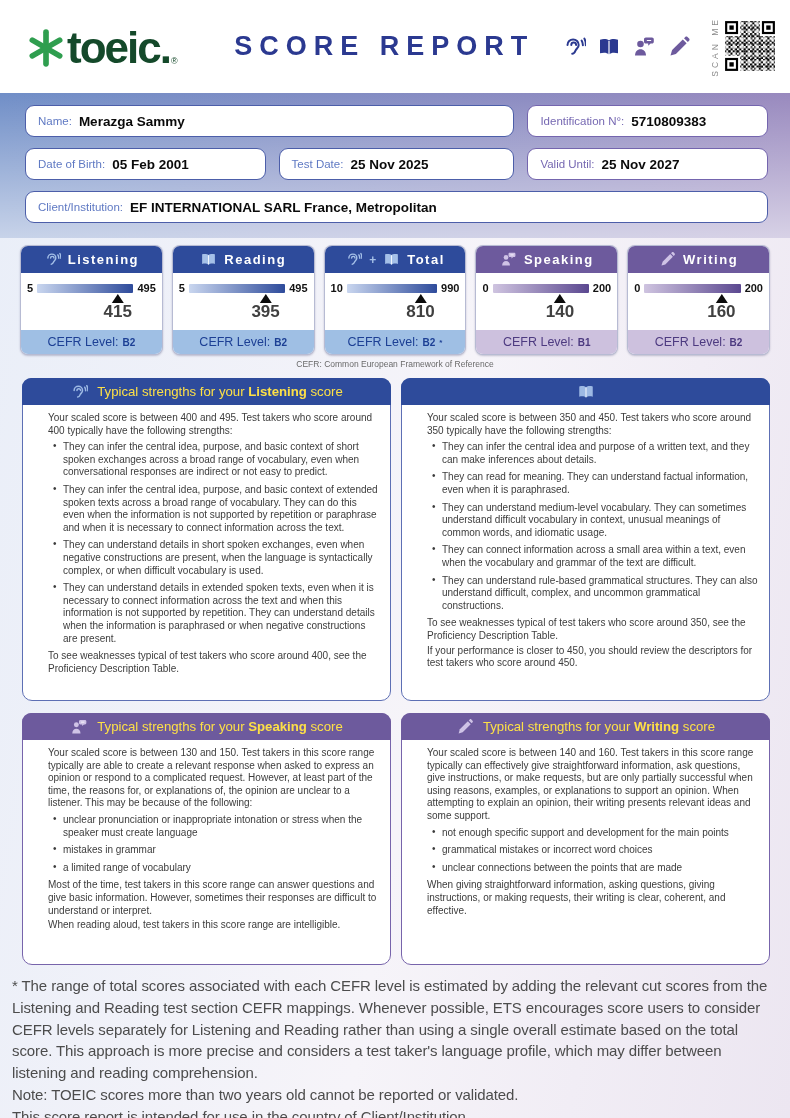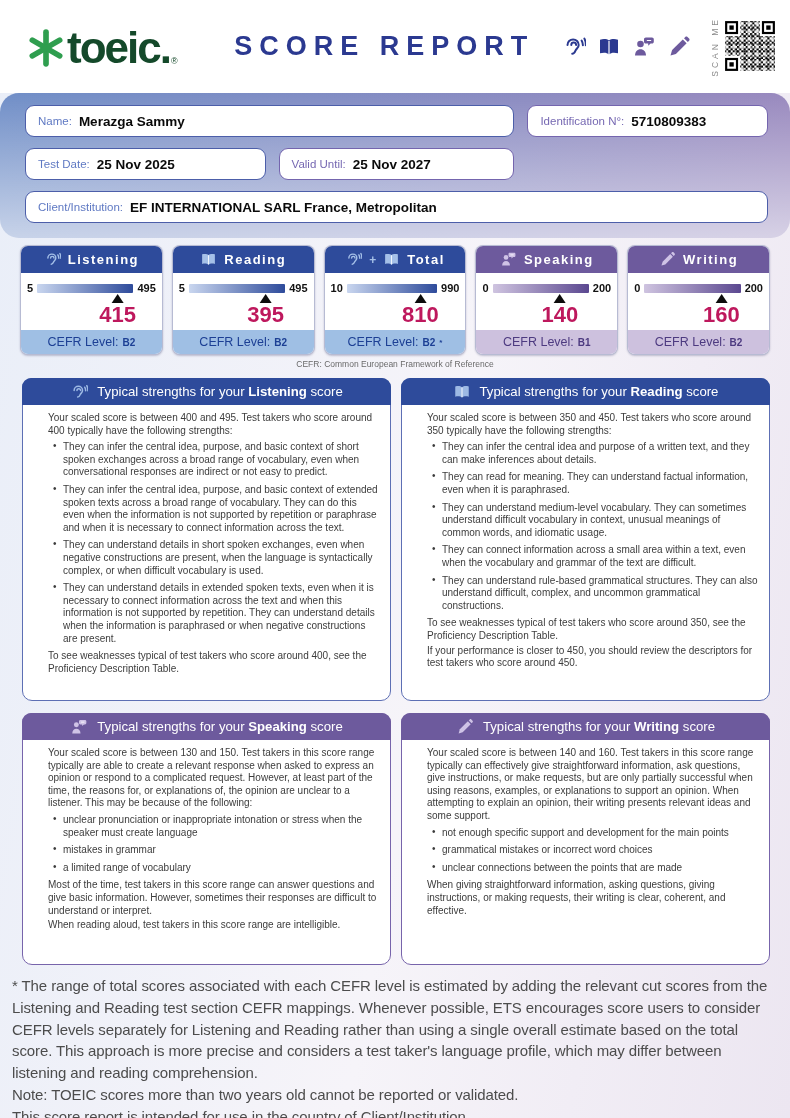--- a/index.html
+++ b/index.html
@@ -23,21 +23,20 @@
   .hicons svg { width:24px; height:24px; }
   .qr-group { display:flex; align-items:center; gap:4px; margin-right:2px; }
   .scanme { writing-mode:vertical-rl; transform:rotate(180deg); font-size:8.5px; letter-spacing:3px; color:#8a8a8a; }
   .qr { width:52px; height:52px; }
 
   
   .band {
     padding:12px 22px 15px 25px;
     background: linear-gradient(to bottom, rgba(255,255,255,0.02) 0%, rgba(255,255,255,0.62) 100%),
                 linear-gradient(to right, var(--band-blue), var(--band-purple));
-    border-radius: 19px;
   }
   .fgrid { display:grid; grid-template-columns:1fr 0.98fr 1fr; gap:11px 13px; }
   .fbox { background:#fff; border:1px solid #4c5ea9; border-radius:9px; height:32px;
           display:flex; align-items:center; gap:7px; padding:0 12px; overflow:hidden; white-space:nowrap; }
   .fbox.purple-b { border-color:#7465ae; }
   .span2 { grid-column:1 / span 2; }
   .span3 { grid-column:1 / span 3; }
   .flabel { font-size:11.5px; color:var(--label-blue); }
   .purple-b .flabel, .flabel.pl { color:var(--label-purple); }
   .fvalue { font-size:13.5px; font-weight:bold; color:#0a0a0a; }
@@ -54,36 +53,36 @@
   .plus { color:#a5c0e8; font-weight:bold; font-size:12px; letter-spacing:0; }
   .card-body { height:57px; background:#fff; padding:9px 6px 0 6px; }
   .scale { display:flex; align-items:center; gap:4px; }
   .lim { font-size:11px; font-weight:bold; color:#111; }
   .bar-wrap { flex:1; position:relative; }
   .bar { height:9px; border-radius:1px; }
   .card.blue .bar { background:linear-gradient(to right,#c9d6ef,var(--card-blue)); }
   .card.purple .bar { background:linear-gradient(to right,#cfc4e0,#5b4890); }
   .marker { position:absolute; top:10px; display:flex; flex-direction:column; align-items:center; transform:translateX(-50%); }
   .tri { width:0; height:0; border-left:6px solid transparent; border-right:6px solid transparent; border-bottom:9px solid #0c0c0c; }
-  .score-val { font-size:22px; font-weight:bold; color:#be185d; line-height:1.1; }
+  .score-val { font-size:17px; font-weight:bold; color:#404040; line-height:1.1; }
   .card-foot { height:24px; display:flex; align-items:center; justify-content:center; gap:4px;
                border-radius:0 0 7px 7px; font-size:12.5px; }
   .card.blue .card-foot { background:var(--light-blue); color:var(--cefr-blue); }
   .card.purple .card-foot { background:var(--light-purple); color:var(--cefr-purple); }
   .card-foot b { font-size:10px; }
   .card-foot sup { font-size:8px; font-weight:bold; margin-left:0px; }
   .cefr-caption { text-align:center; font-size:8.5px; color:#6a6a6a; padding:4px 0 2px 0; }
 
   
   .panels { display:grid; grid-template-columns:1fr 1fr; gap:12px 10px; padding:7px 20px 0 22px; }
   .panel { border-radius:10px; background:#fff; }
   .panel.bluep { border:1px solid #5d6fb4; }
   .panel.purplep { border:1px solid #7764ab; }
   .panel-head { height:27px; display:flex; align-items:center; justify-content:center; gap:9px;
-                border-radius:9px 9px 0 0; color:#ffffff; font-size:13.2px; margin:-1px -1px 0 -1px; }
+                border-radius:9px 9px 0 0; color:#fde047; font-size:13.2px; margin:-1px -1px 0 -1px; }
   .panel.bluep .panel-head { background:var(--card-blue); }
   .panel.purplep .panel-head { background:var(--card-purple); }
   .panel-head svg { width:18px; height:18px; color:#9db9e4; }
   .panel.purplep .panel-head svg { color:#cfc3e6; }
   .panel-head b { font-weight:bold; }
   .panel-body { padding:7px 10px 8px 25px; font-size:10px; line-height:1.26; color:#3c3c3c; }
   .panel.h-tall .panel-body { min-height:295px; }
   .panel.h-short .panel-body { min-height:224px; }
   .panel-body p { margin-bottom:2px; }
   .panel-body ul { list-style:none; margin:4px 0 3px 2px; }
@@ -201,20 +200,24 @@
   <div class="fgrid">
     <div class="fbox span2">
       <span class="flabel">Name:</span>
       <span class="fvalue">Merazga Sammy</span>
     </div>
     <div class="fbox purple-b">
       <span class="flabel">Identification N°:</span>
       <span class="fvalue">5710809383</span>
     </div>
     <div class="fbox">
+      <span class="flabel">Date of Birth:</span>
+      <span class="fvalue">05 Feb 2001</span>
+    </div>
+    <div class="fbox">
       <span class="flabel">Test Date:</span>
       <span class="fvalue">25 Nov 2025</span>
     </div>
     <div class="fbox purple-b">
       <span class="flabel">Valid Until:</span>
       <span class="fvalue">25 Nov 2027</span>
     </div>
     <div class="fbox span3">
       <span class="flabel">Client/Institution:</span>
       <span class="fvalue">EF INTERNATIONAL SARL France, Metropolitan</span>
@@ -383,21 +386,20 @@
       <p>To see weaknesses typical of test takers who score around 400, see the Proficiency Description Table.</p>
 
     </div>
   </div>
 
   <div class="panel bluep h-tall">
     <div class="panel-head">
       <svg>
           <use href="#ic-book"></use>
         </svg>
-      <span><span>Typical strengths for your </span><b>Reading</b><span> score</span></span>
     </div>
     <div class="panel-body">
       <p>Your scaled score is between 350 and 450. Test takers who score around 350 typically have the following strengths:</p>
 
       <ul>
         <li>They can infer the central idea and purpose of a written text, and they can make inferences about details.</li>
         <li>They can read for meaning. They can understand factual information, even when it is paraphrased.</li>
         <li>They can understand medium-level vocabulary. They can sometimes understand difficult vocabulary in context, unusual meanings of common words, and idiomatic usage.</li>
         <li>They can connect information across a small area within a text, even when the vocabulary and grammar of the text are difficult.</li>
         <li>They can understand rule-based grammatical structures. They can also understand difficult, complex, and uncommon grammatical constructions.</li>

